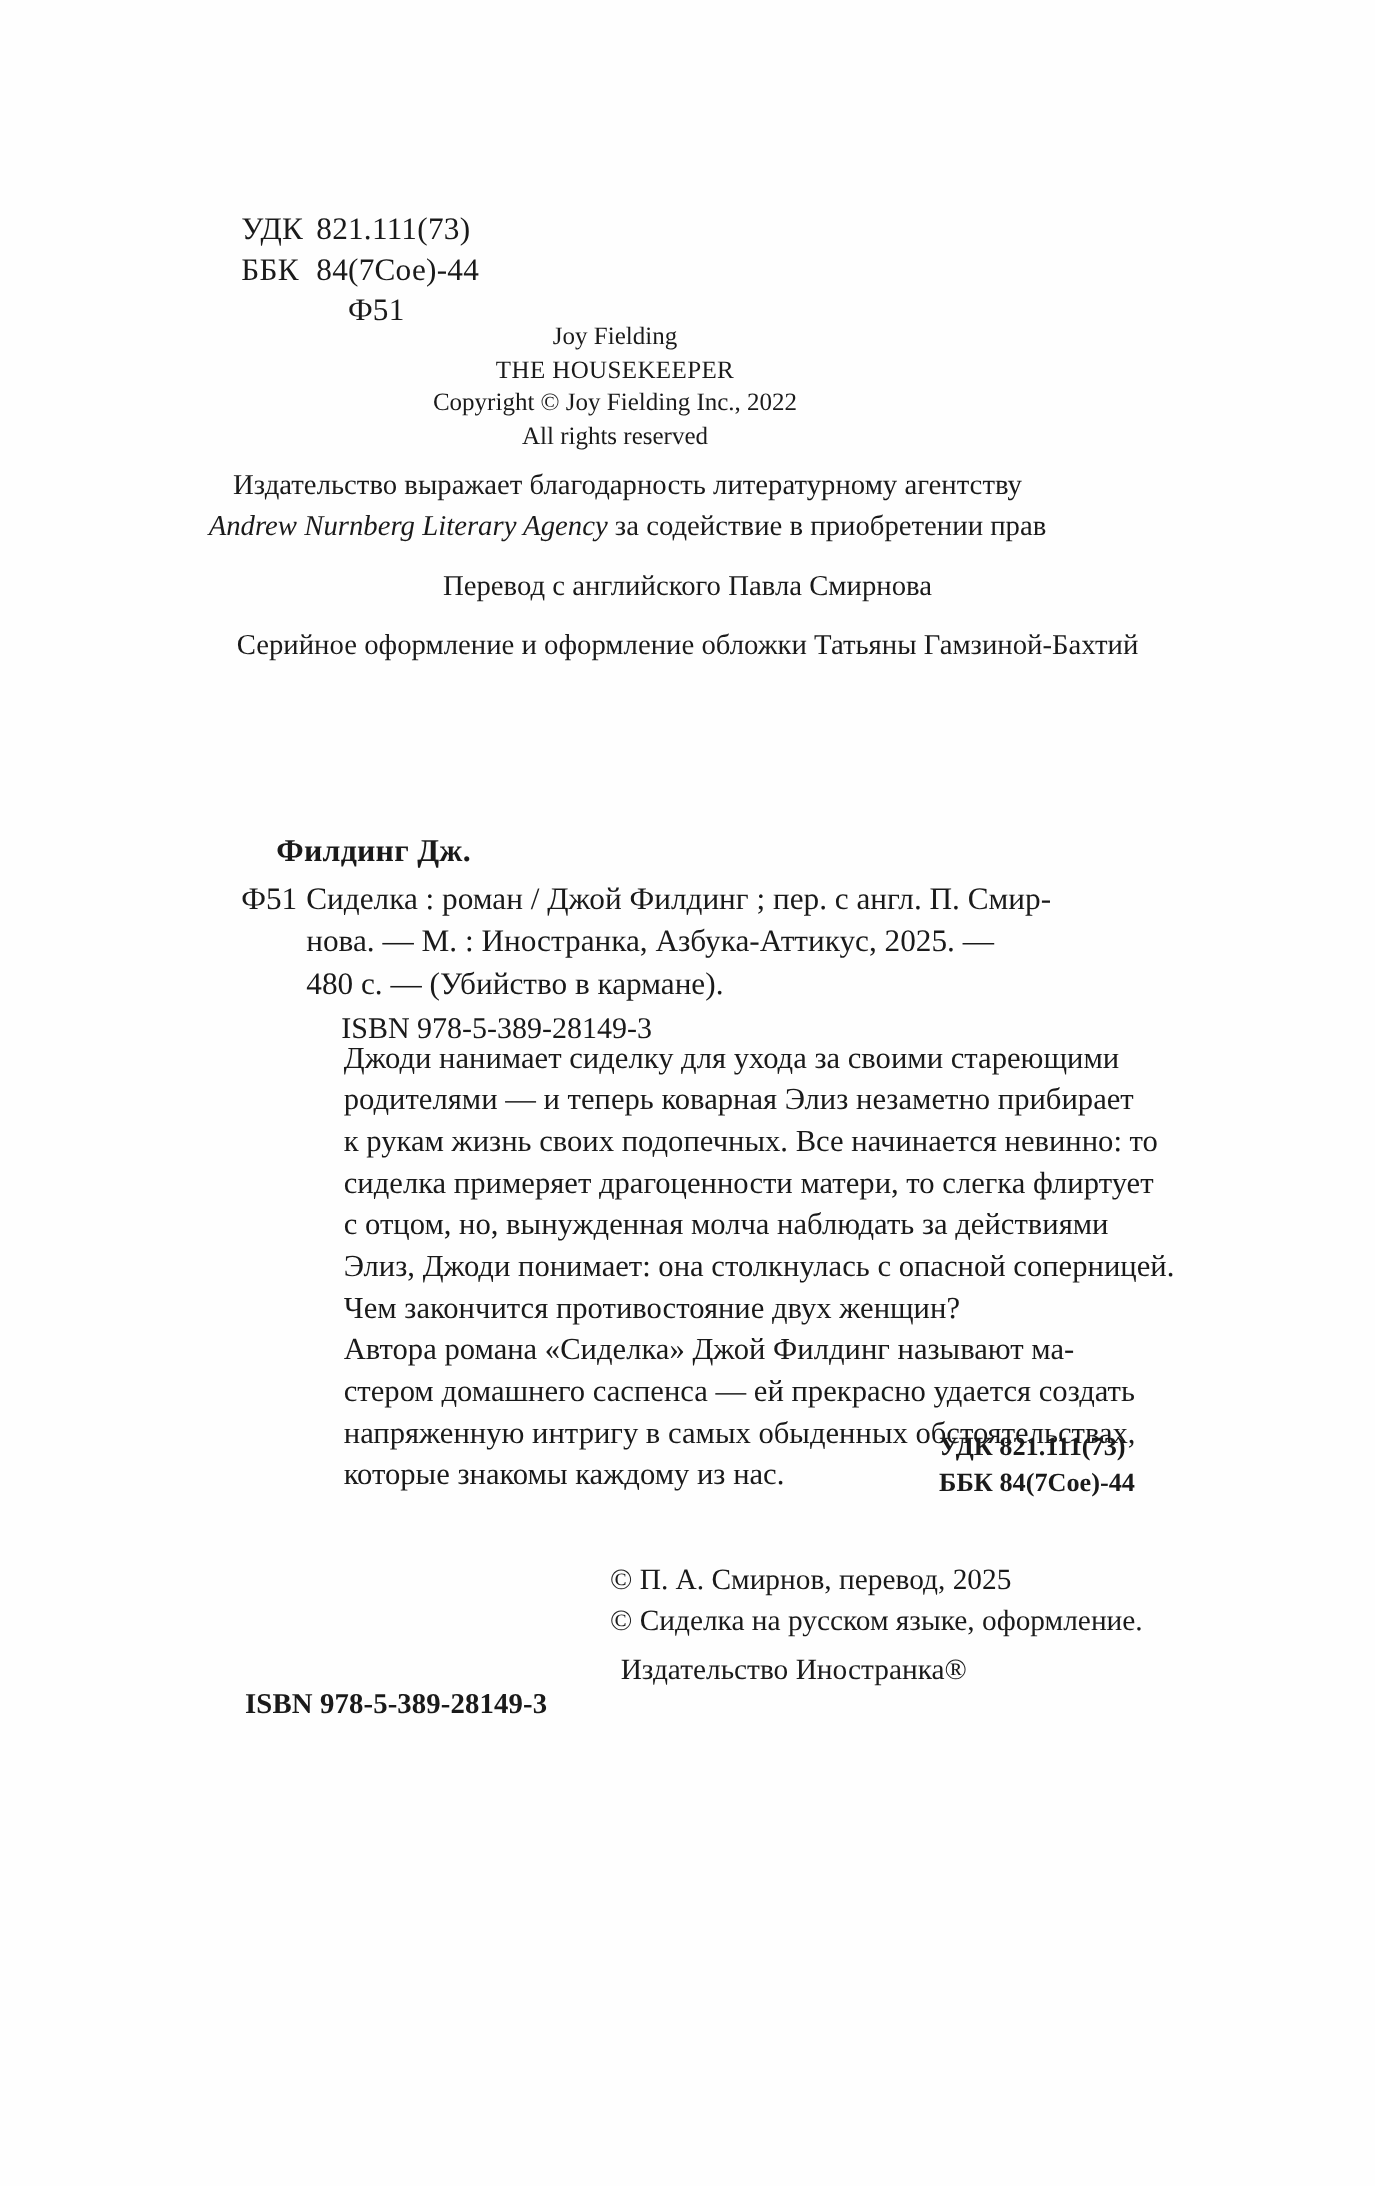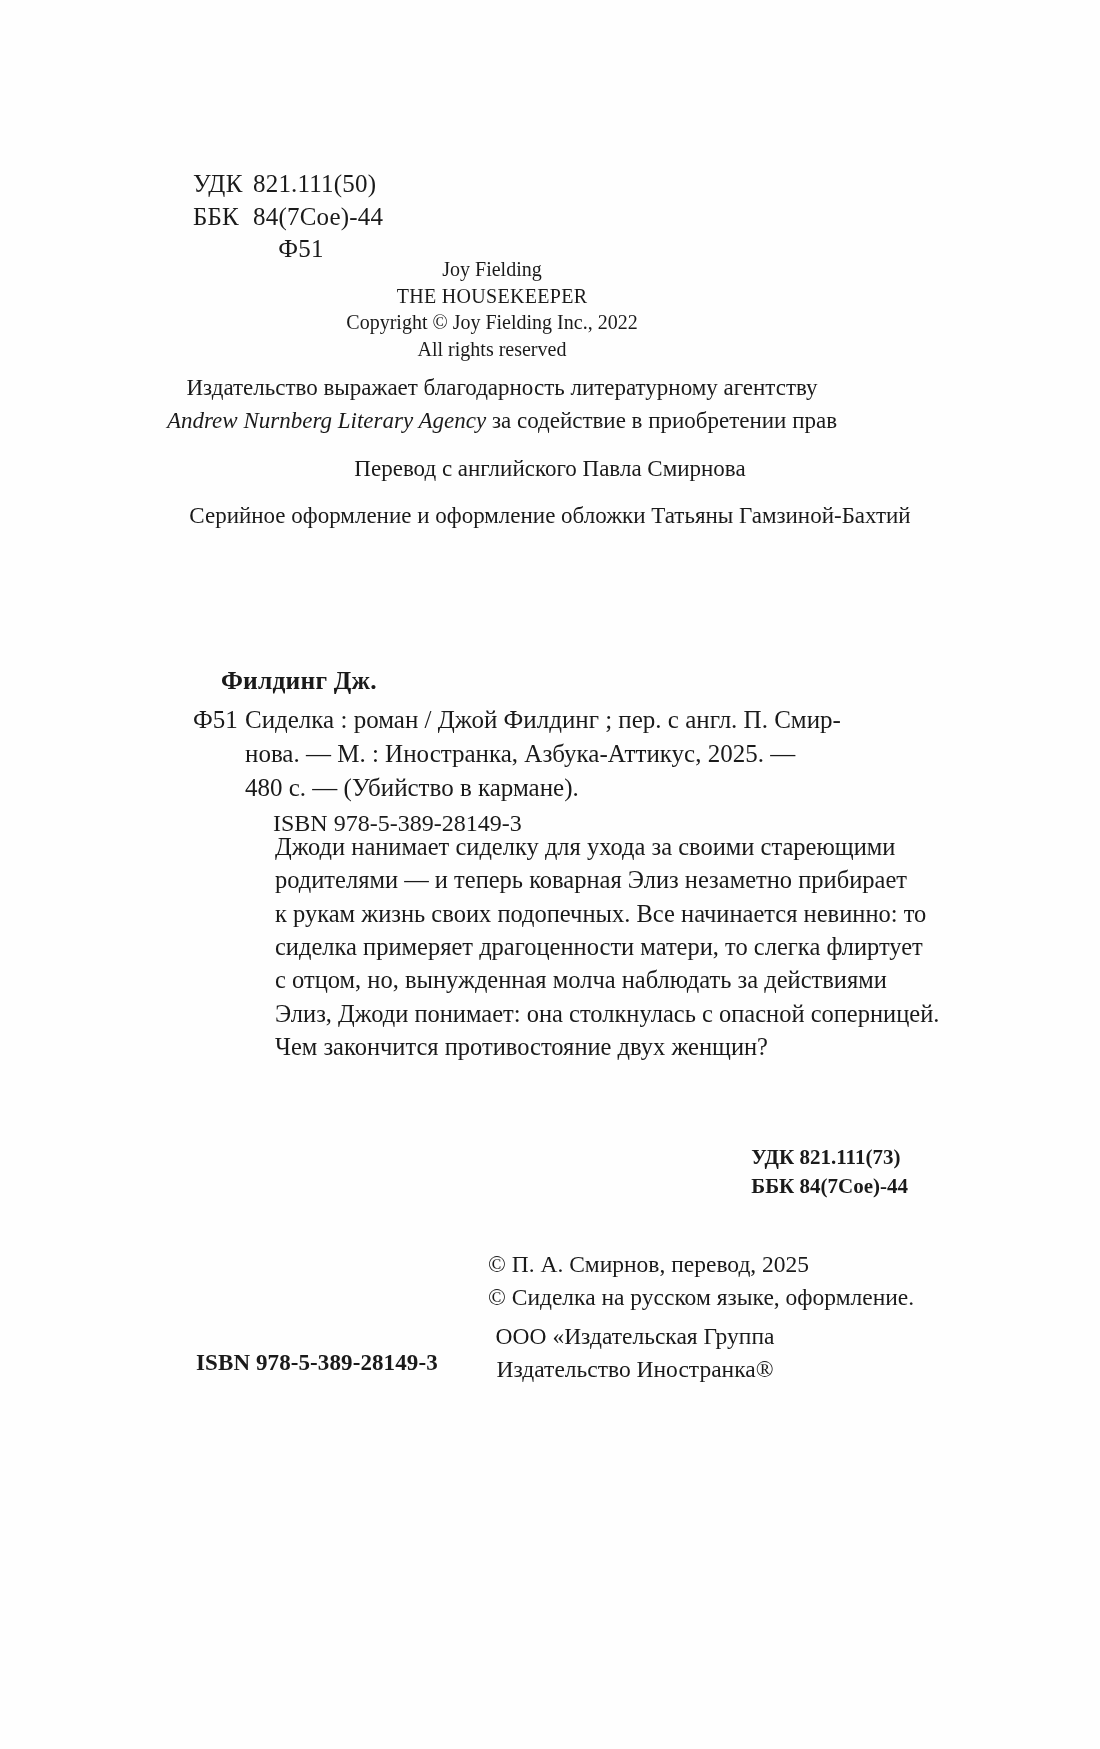--- a/index.html
+++ b/index.html
@@ -182,21 +182,21 @@
     font-size: 23px;
     letter-spacing: 0.1px;
   }
 </style>
 </head>
 <body>
 
 <div class="page">
 
   <div class="udc-block">
-    <div class="udc-row"><span class="udc-label">УДК</span><span>821.111(50)</span></div>
+    <div class="udc-row"><span class="udc-label">УДК</span><span>821.111(73)</span></div>
     <div class="udc-row"><span class="udc-label">ББК</span><span>84(7Сое)-44</span></div>
     <div class="udc-f51">Ф51</div>
   </div>
 
   <div class="orig-block">
     <span class="line">Joy Fielding</span>
     <span class="line orig-title">THE HOUSEKEEPER</span>
     <span class="line">Copyright © Joy Fielding Inc., 2022</span>
     <span class="line">All rights reserved</span>
   </div>
@@ -227,32 +227,37 @@
   <div class="annotation">
     <p>
       <span class="para-line">Джоди нанимает сиделку для ухода за своими стареющими</span>
       <span class="para-line">родителями — и теперь коварная Элиз незаметно прибирает</span>
       <span class="para-line">к рукам жизнь своих подопечных. Все начинается невинно: то</span>
       <span class="para-line">сиделка примеряет драгоценности матери, то слегка флиртует</span>
       <span class="para-line">с отцом, но, вынужденная молча наблюдать за действиями</span>
       <span class="para-line">Элиз, Джоди понимает: она столкнулась с опасной соперницей.</span>
       <span class="para-line">Чем закончится противостояние двух женщин?</span>
     </p>
+    <p>
+      <span class="para-line">Автора романа «Сиделка» Джой Филдинг называют ма-</span>
+      <span class="para-line">стером домашнего саспенса — ей прекрасно удается создать</span>
+      <span class="para-line">напряженную интригу в самых обыденных обстоятельствах,</span>
+      <span class="para-line">которые знакомы каждому из нас.</span>
+    </p>
   </div>
 
   <div class="udc-bottom">
     <span class="line">УДК 821.111(73)</span>
     <span class="line">ББК 84(7Сое)-44</span>
   </div>
 
   <div class="imprint">
     <span class="line">© П. А. Смирнов, перевод, 2025</span>
     <span class="line">© Сиделка на русском языке, оформление.</span>
   </div>
 
   <div class="imprint-center">
-    <span class="line">ООО «Издательская Группа</span>
     <span class="line">Издательство Иностранка®</span>
   </div>
 
   <div class="isbn-bottom">ISBN 978-5-389-28149-3</div>
 
 </div>
 
 </body></html>

